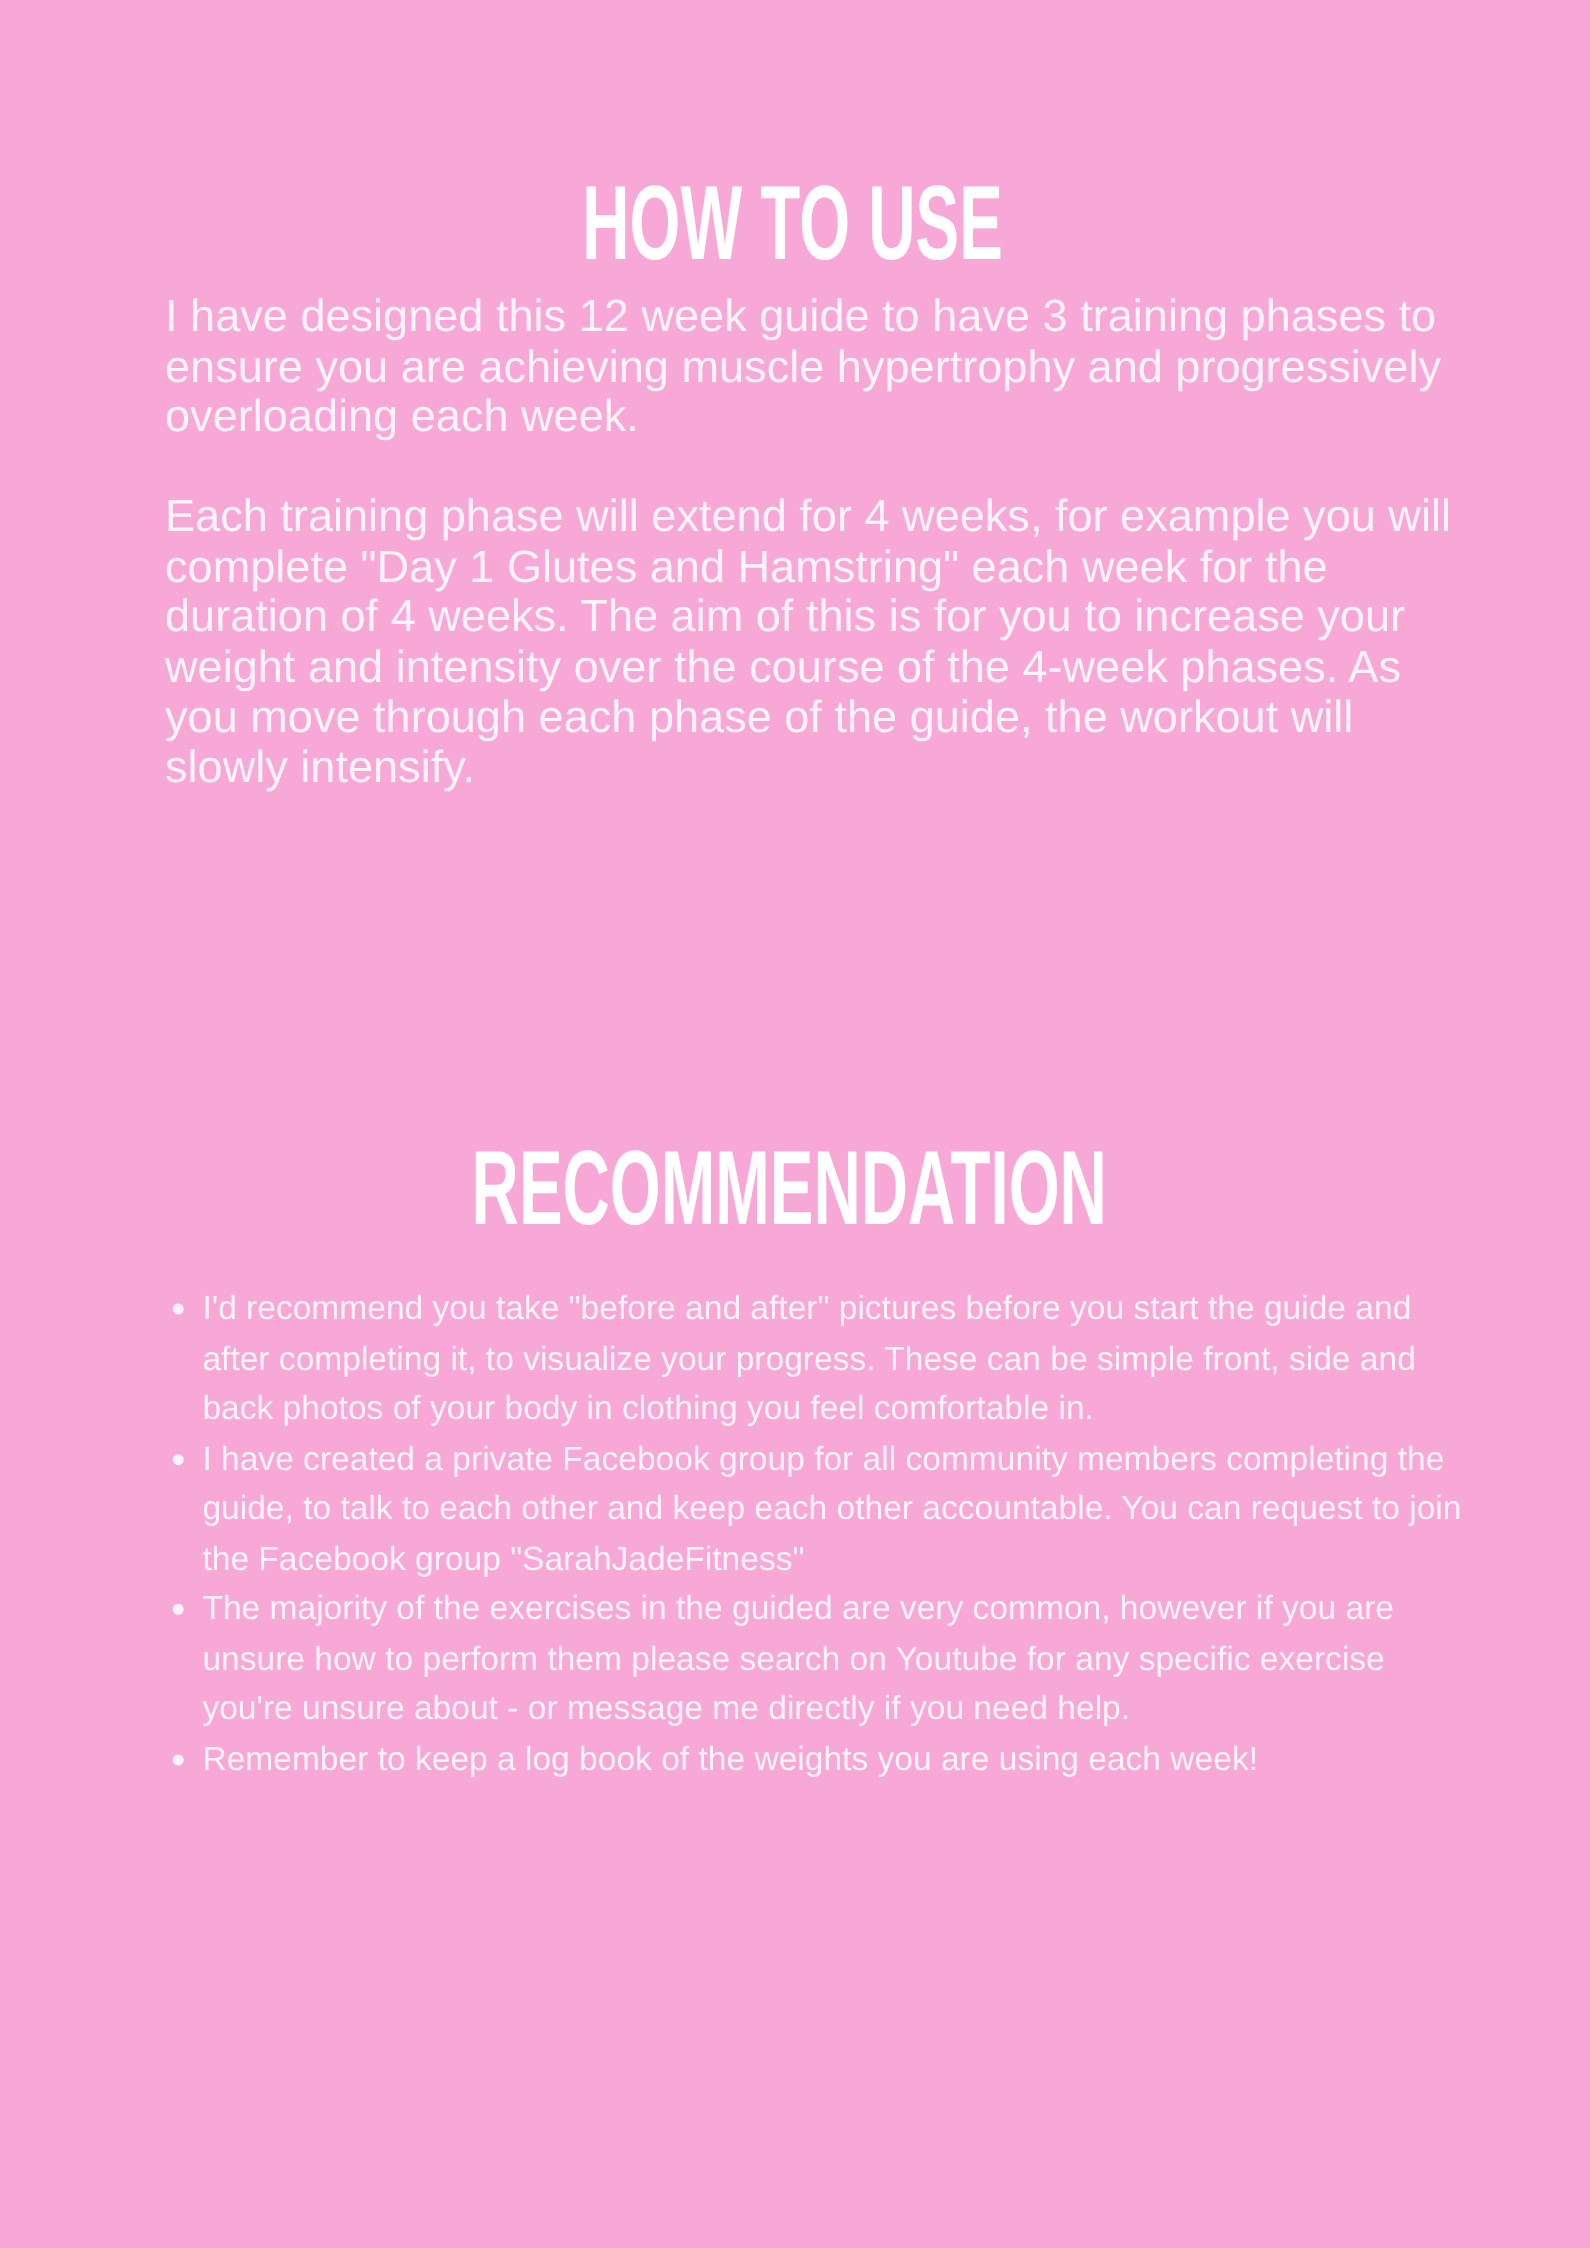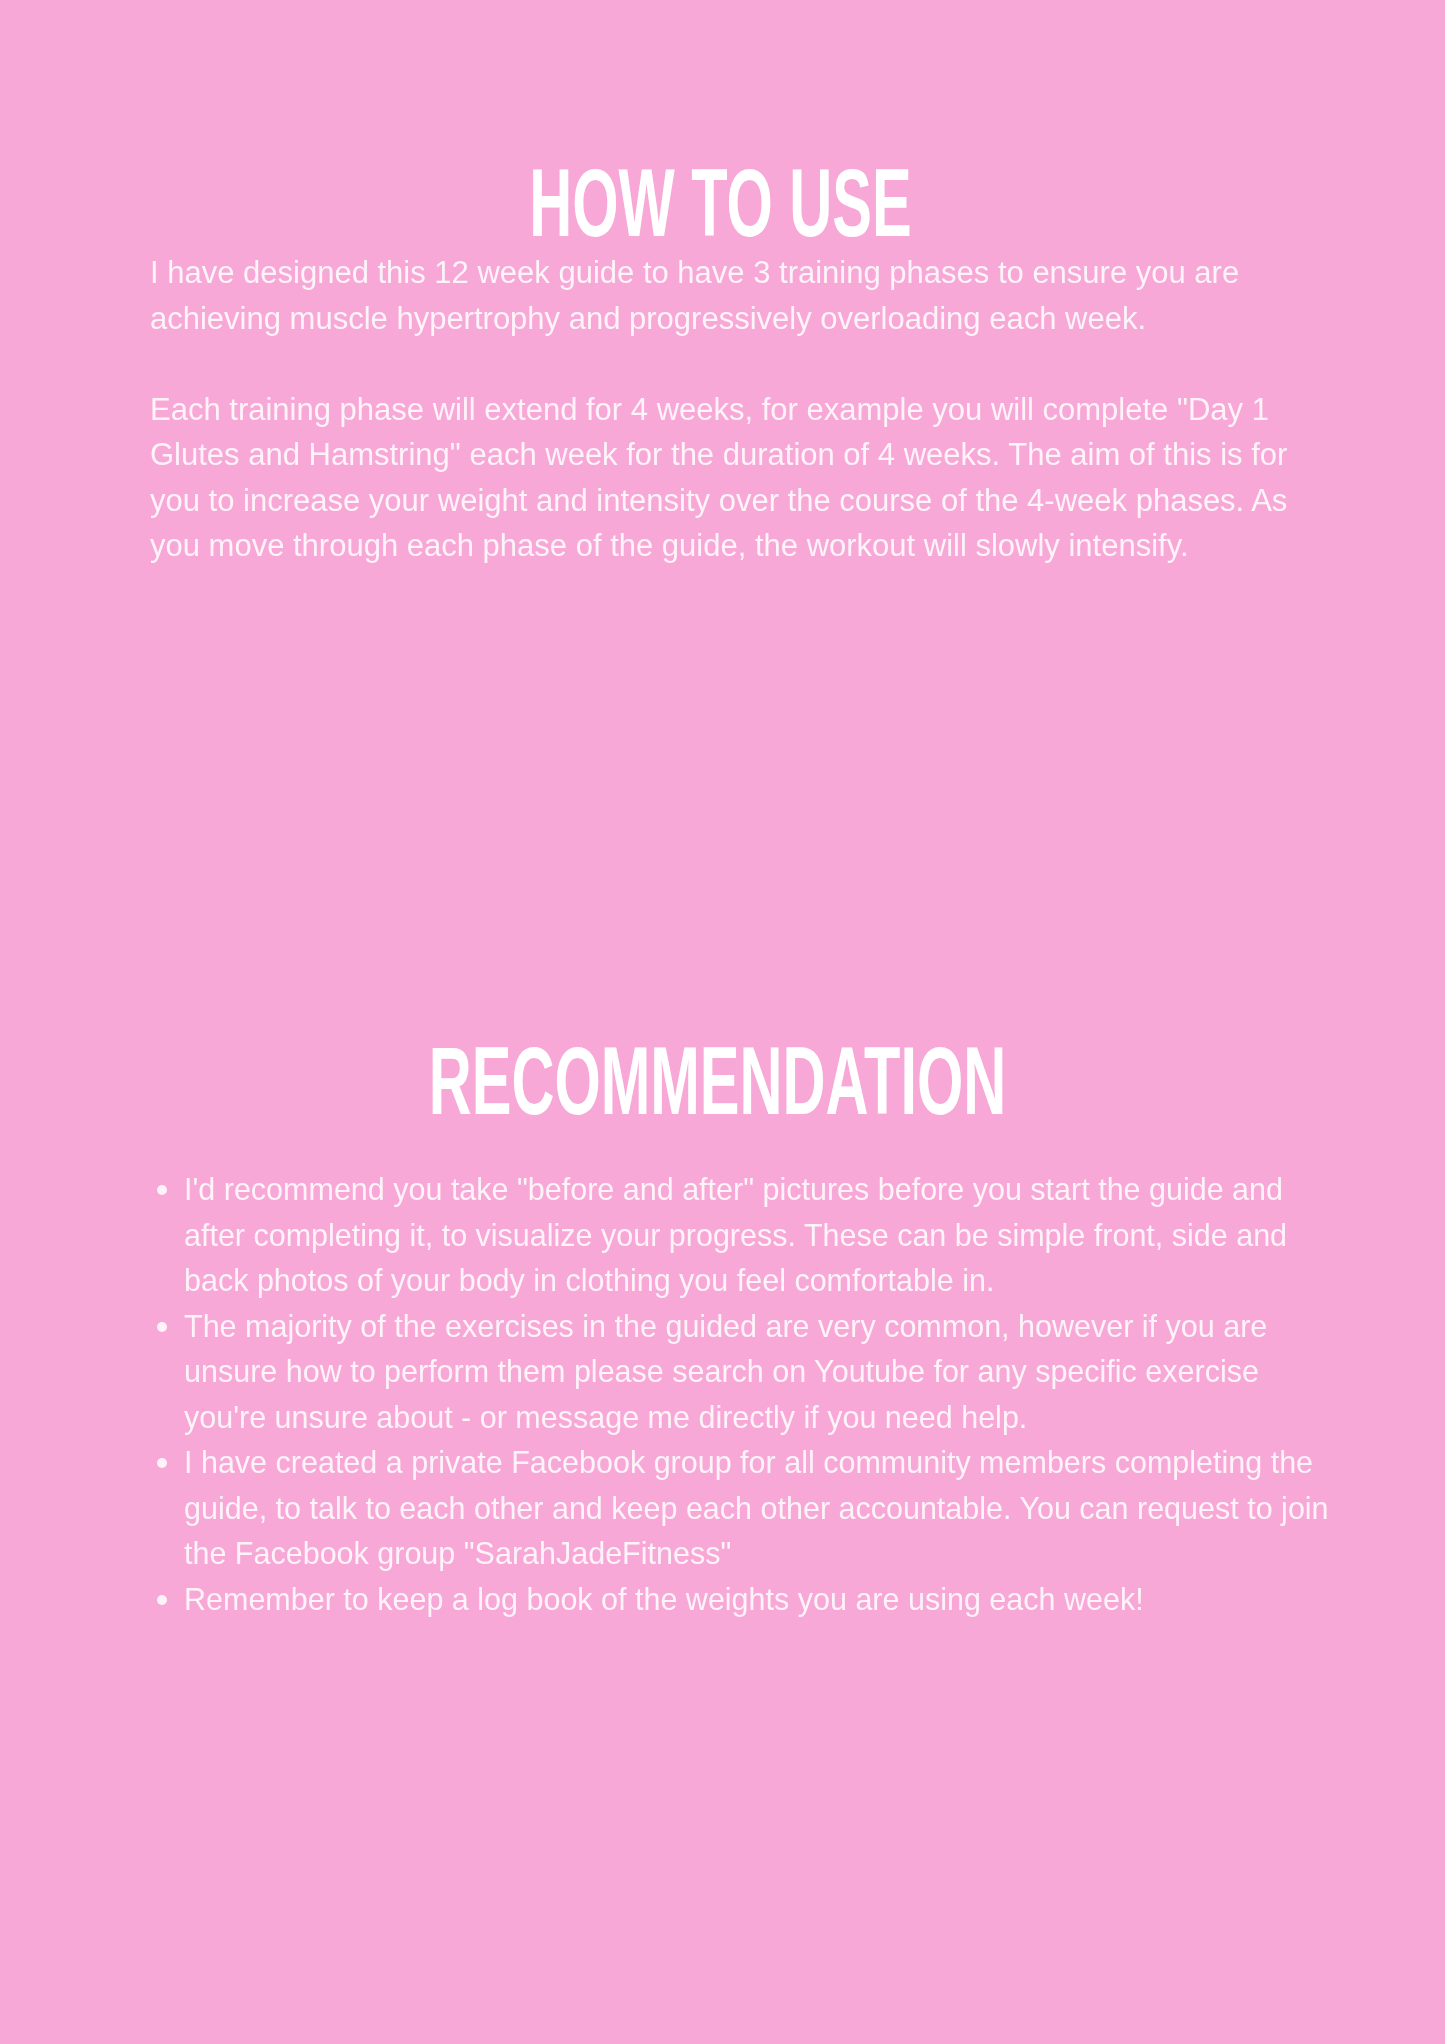--- a/index.html
+++ b/index.html
@@ -36,22 +36,22 @@
   .h-recommend {
     top: 1033px;
     font-size: 96px;
     transform: scaleX(0.62);
     left: -5px;
   }
   .intro {
     position: absolute;
     left: 150px;
     width: 1180px;
-    top: 250px;
-    font-size: 31px;
+    top: 265px;
+    font-size: 41px;
     line-height: 45.5px;
     color: #fdf3f9;
   }
   .intro p {
     margin: 0 0 45.5px 0;
   }
   .rec-list {
     position: absolute;
     left: 150px;
     top: 1167px;
@@ -89,23 +89,23 @@
 
 <h1 class="heading h-recommend">RECOMMENDATION</h1>
 
 <ul class="rec-list">
   <li>
     <span class="bullet"></span>
     <span>I'd recommend you take "before and after" pictures before you start the guide and after completing it, to visualize your progress. These can be simple front, side and back photos of your body in clothing you feel comfortable in.</span>
   </li>
   <li>
     <span class="bullet"></span>
-    <span>The majority of the exercises in the guided are very common, however if you are unsure how to perform them please search on Youtube for any specific exercise you're unsure about - or message me directly if you need help.</span>
+    <span>I have created a private Facebook group for all community members completing the guide, to talk to each other and keep each other accountable. You can request to join the Facebook group "SarahJadeFitness"</span>
   </li>
   <li>
     <span class="bullet"></span>
-    <span>I have created a private Facebook group for all community members completing the guide, to talk to each other and keep each other accountable. You can request to join the Facebook group "SarahJadeFitness"</span>
+    <span>The majority of the exercises in the guided are very common, however if you are unsure how to perform them please search on Youtube for any specific exercise you're unsure about - or message me directly if you need help.</span>
   </li>
   <li>
     <span class="bullet"></span>
     <span>Remember to keep a log book of the weights you are using each week!</span>
   </li>
 </ul>
 
 </body></html>

